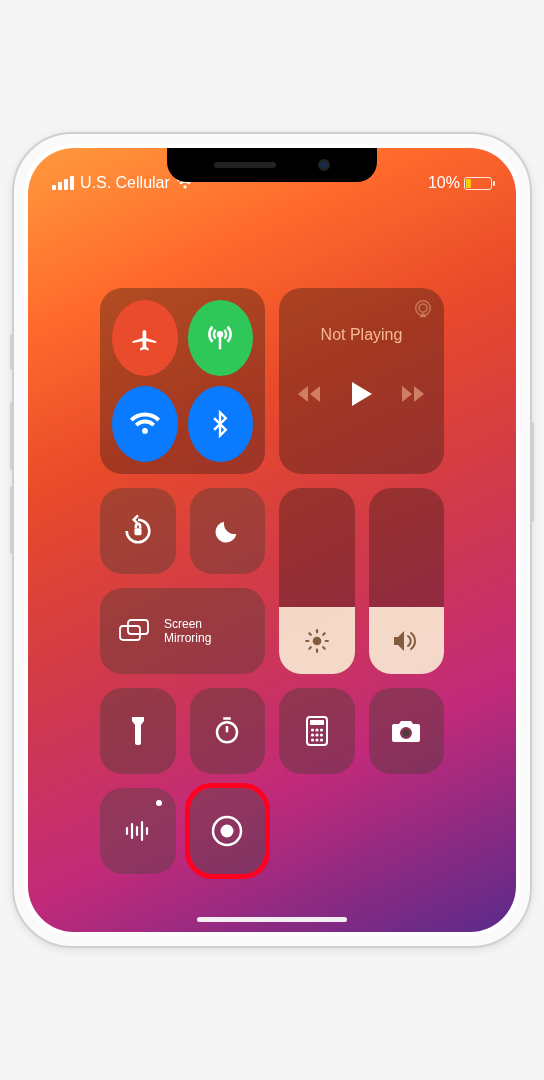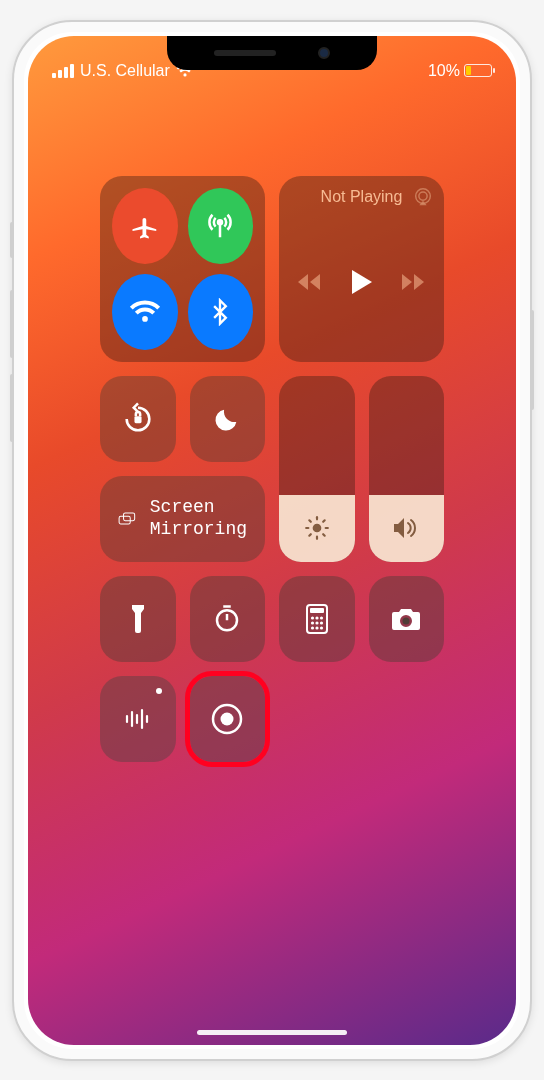--- a/index.html
+++ b/index.html
@@ -7,21 +7,21 @@
       width: 544px;
       height: 1080px;
       display: flex;
       align-items: center;
       justify-content: center;
       background: #f5f5f5;
       font-family: -apple-system, "Helvetica Neue", Arial, sans-serif;
     }
     .phone-frame {
       width: 520px;
-      height: 1041px;
+      height: 816px;
       background: #fff;
       border-radius: 60px;
       border: 2px solid #d0d0d0;
       box-shadow: inset 0 0 0 10px #fafafa, 0 2px 8px rgba(0,0,0,.1);
       padding: 14px;
       position: relative;
     }
     .screen {
       width: 100%;
       height: 100%;
@@ -88,21 +88,21 @@
     }
     .conn-airplane { background: #eb4b2d; }
     .conn-cellular { background: #30c759; }
     .conn-wifi { background: #0a7aff; }
     .conn-bt { background: #0a7aff; }
 
     .media {
       grid-column: span 2; grid-row: span 2;
       background: rgba(60,30,20,.4);
       border-radius: 22px;
-      padding: 4px;
+      padding: 30px;
       position: relative;
       color: rgba(255,255,255,.7);
       display: flex; flex-direction: column;
     }
     .media-title { font-size: 16px; text-align: center; margin-top: 8px; flex: 0 0 auto; color: rgba(255,200,160,.9); }
     .media-controls { flex: 1; display: flex; align-items: center; justify-content: center; gap: 28px; }
     .airplay-corner { position: absolute; top: 10px; right: 10px; opacity: .5; }
 
     .slider {
       grid-row: span 2;
@@ -116,21 +116,21 @@
     .slider-icon { color: rgba(120,80,50,.8); }
 
     .screen-mirror {
       grid-column: span 2;
       background: rgba(80,60,50,.42);
       border-radius: 22px;
       display: flex; align-items: center; gap: 14px; padding: 0 18px;
       color: #fff;
       cursor: pointer;
     }
-    .screen-mirror .lbl { font-size: 18px; line-height: 1.2; font-family: Liberation Mono, monospace; }
+    .screen-mirror .lbl { font-size: 12px; line-height: 1.2; }
 
     .highlight-ring {
       position: absolute; inset: -5px;
       border: 5px solid #ff0020;
       border-radius: 27px;
       pointer-events: none;
     }
 
     .home-indicator {
       position: absolute; bottom: 10px; left: 50%; transform: translateX(-50%);

